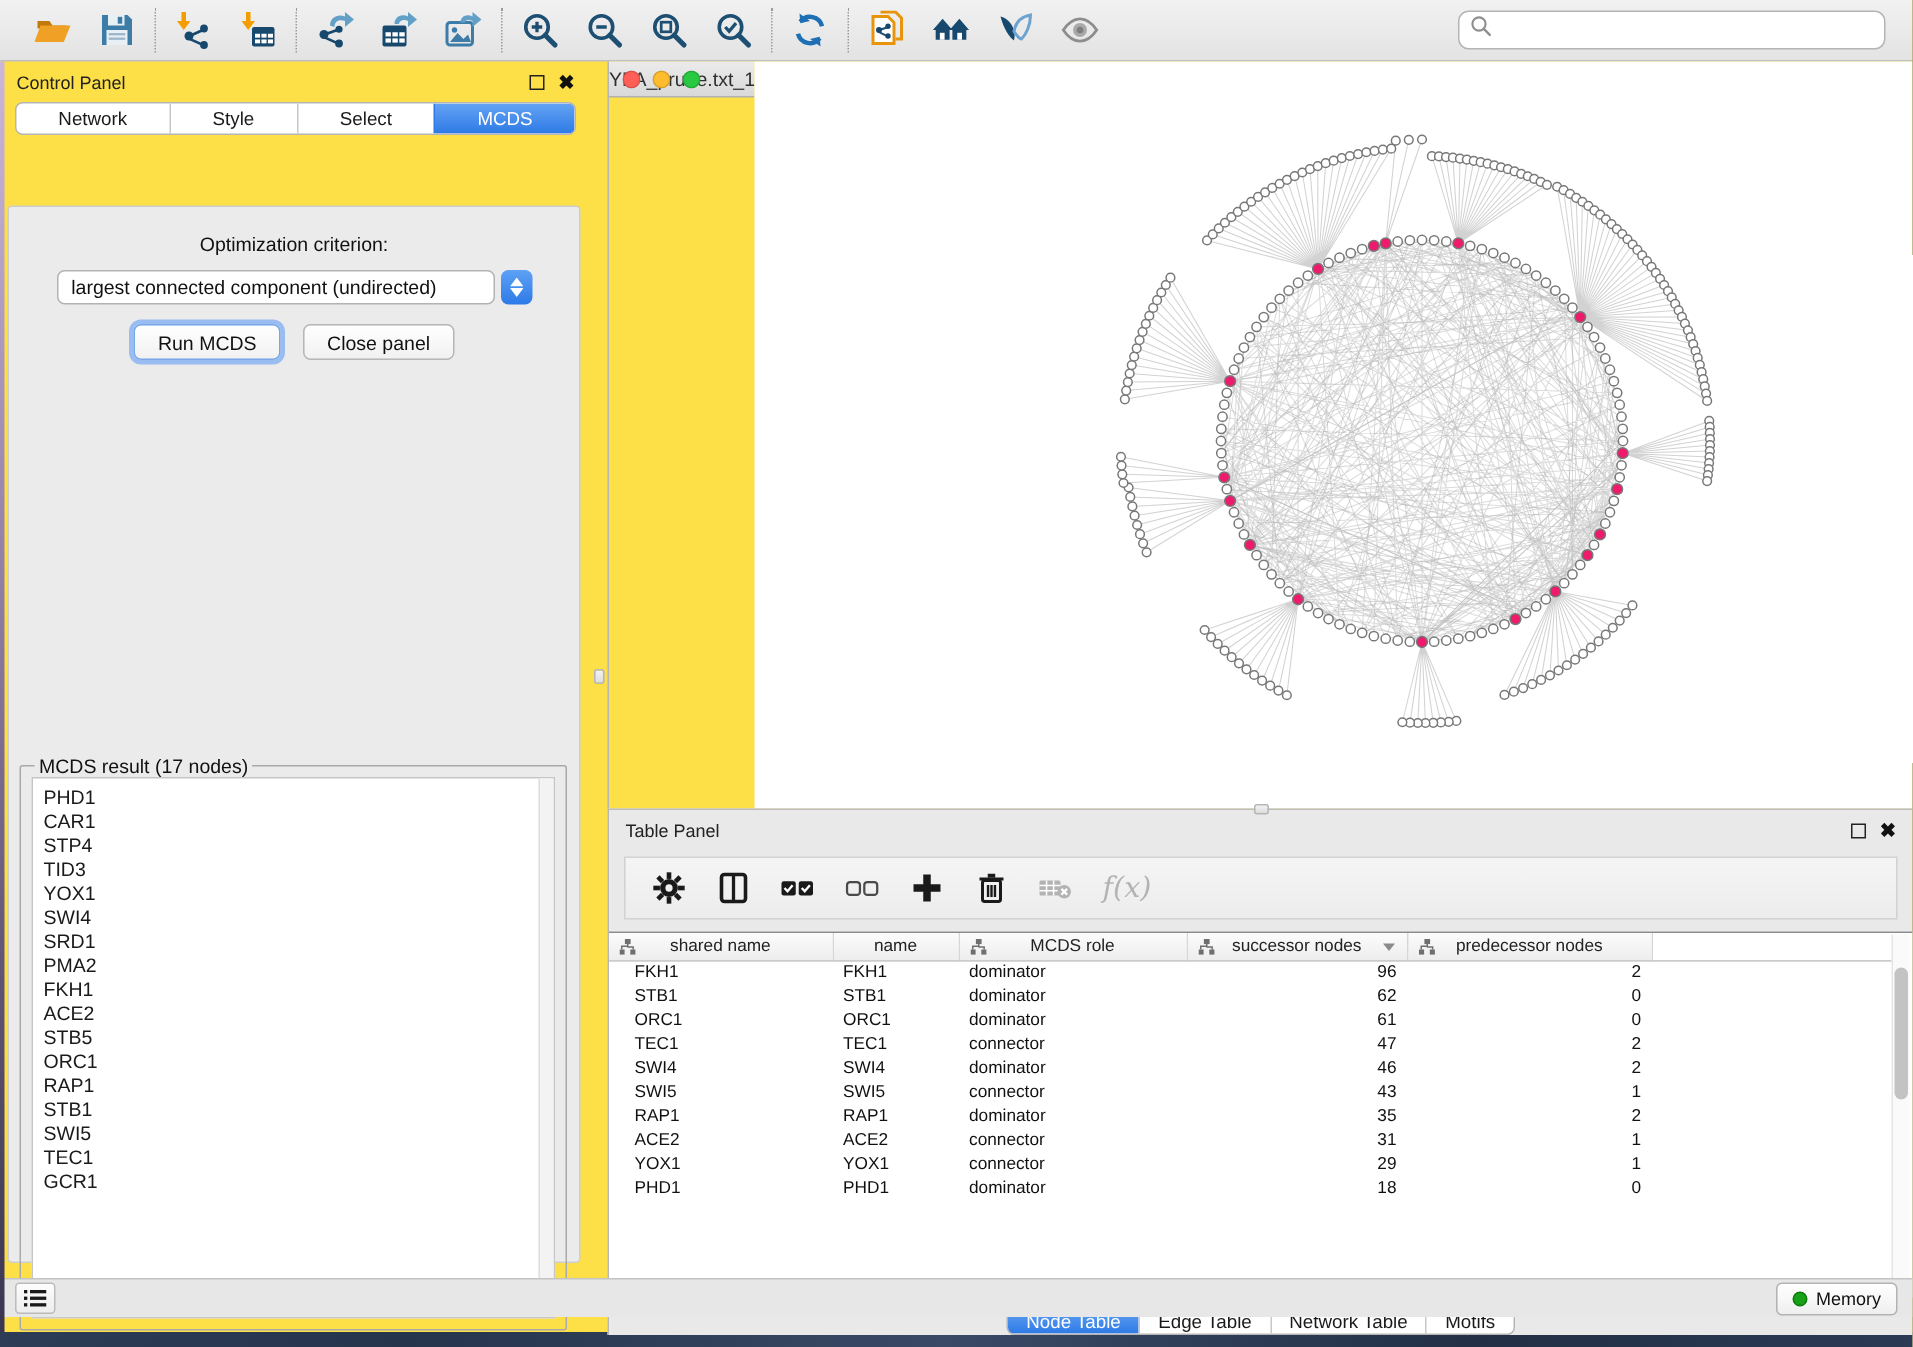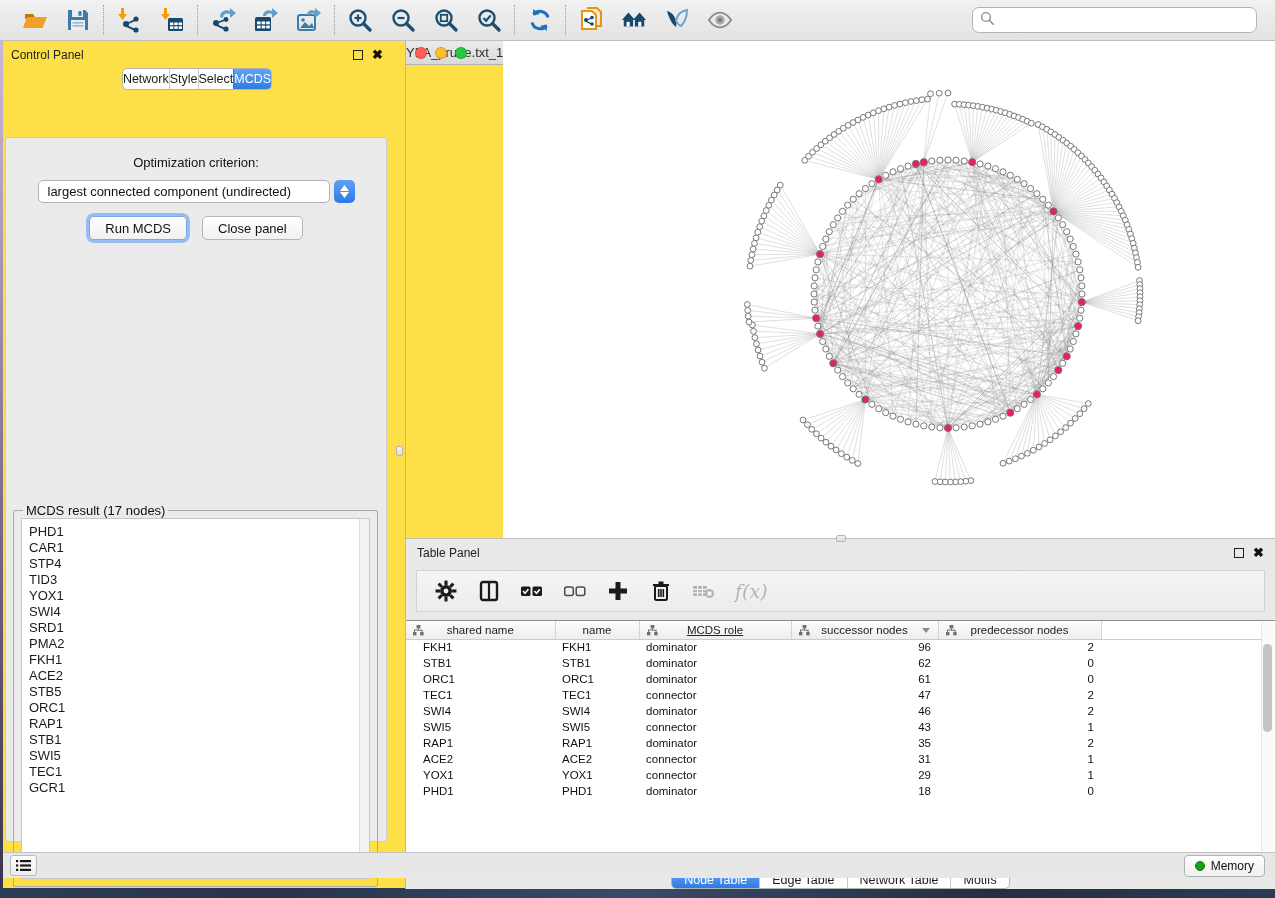--- a/index.html
+++ b/index.html
@@ -29,21 +29,21 @@
 
   
   .control-panel { width:394px; position:relative; font-size:12px; }
   .panel-titlebar { height:27px; display:flex; align-items:center; padding:0 11px; font-size:12px; color:#222; }
   .winbtns { margin-left:auto; display:flex; gap:9px; align-items:center; }
   .wbtn-float { width:10px; height:10px; border:1.5px solid #222; }
   .wbtn-close { font-size:13px; font-weight:bold; color:#111; line-height:10px; }
   .cp-tabs { display:flex; justify-content:center; }
   .seg { display:flex; border:1px solid #b5b5b5; border-radius:5px; overflow:hidden; background:#fff;
     height:22px; font-size:12.5px; }
-  .seg > div { padding:0 0; display:flex; align-items:center; border-left:1px solid #c8c8c8; color:#1a1a1a; cursor:default; }
+  .seg > div { padding:0 28px; display:flex; align-items:center; border-left:1px solid #c8c8c8; color:#1a1a1a; cursor:default; }
   .seg > div:first-child { border-left:none; }
   .seg > div.sel { background:linear-gradient(#64a3f3,#2e7ae6); color:#fff; border-left-color:#2e7ae6; }
   .cp-panel { position:absolute; left:5px; right:7px; top:96px; bottom:10px;
     border:1px solid #cdcdcd; border-radius:3px; background:#ebebeb; }
   .opt-label { text-align:center; margin-top:17px; font-size:13px; color:#111; }
   .dd-row { display:flex; justify-content:center; align-items:center; margin-top:10px; gap:4px; }
   .dropdown { width:292px; height:23px; background:#fff; border:1px solid #b3b3b3; border-radius:5px;
     display:flex; align-items:center; padding-left:9px; font-size:13px; color:#111; }
   .dd-btn { width:21px; height:23px; border-radius:5px; background:linear-gradient(#5ea1f5,#2d7ae8);
     display:flex; flex-direction:column; align-items:center; justify-content:center; gap:1px; }
@@ -731,21 +731,21 @@
                 <tr>
                   <th style="width: 149px;"><svg width="11" height="11" viewBox="0 0 11 11" class="hicon">
                       <g fill="#6f6f6f">
                         <rect x="3.6" y="0" width="3.8" height="3.4"></rect>
                         <rect x="0" y="7" width="3.4" height="3.4"></rect>
                         <rect x="7.2" y="7" width="3.4" height="3.4"></rect>
                         <path d="M5 3.4h1v2H2v1.6H1v-2.6h4zM6 4.8h3.6v2.2h-1V5.8H5z"></path>
                       </g>
                     </svg><span>shared name</span></th>
                   <th style="width: 84px;"><span>name</span></th>
-                  <th style="width: 152px; text-decoration: underline;"><svg width="11" height="11" viewBox="0 0 11 11" class="hicon">
+                  <th style="width: 152px;"><svg width="11" height="11" viewBox="0 0 11 11" class="hicon">
                       <g fill="#6f6f6f">
                         <rect x="3.6" y="0" width="3.8" height="3.4"></rect>
                         <rect x="0" y="7" width="3.4" height="3.4"></rect>
                         <rect x="7.2" y="7" width="3.4" height="3.4"></rect>
                         <path d="M5 3.4h1v2H2v1.6H1v-2.6h4zM6 4.8h3.6v2.2h-1V5.8H5z"></path>
                       </g>
                     </svg><span>MCDS role</span></th>
                   <th style="width: 147px;"><svg width="11" height="11" viewBox="0 0 11 11" class="hicon">
                       <g fill="#6f6f6f">
                         <rect x="3.6" y="0" width="3.8" height="3.4"></rect>

